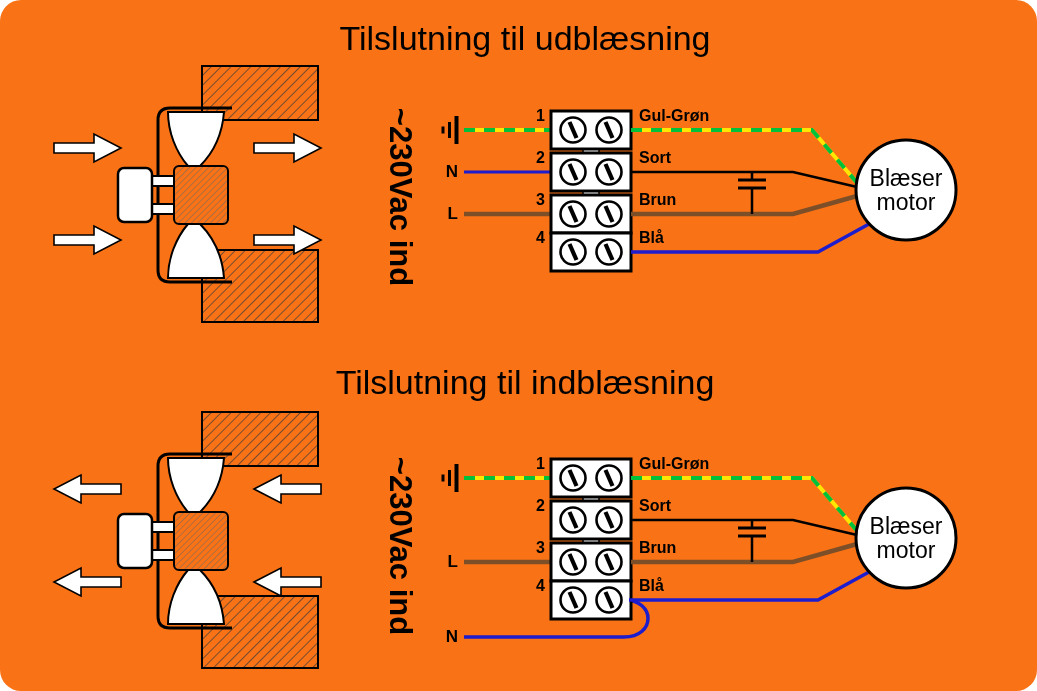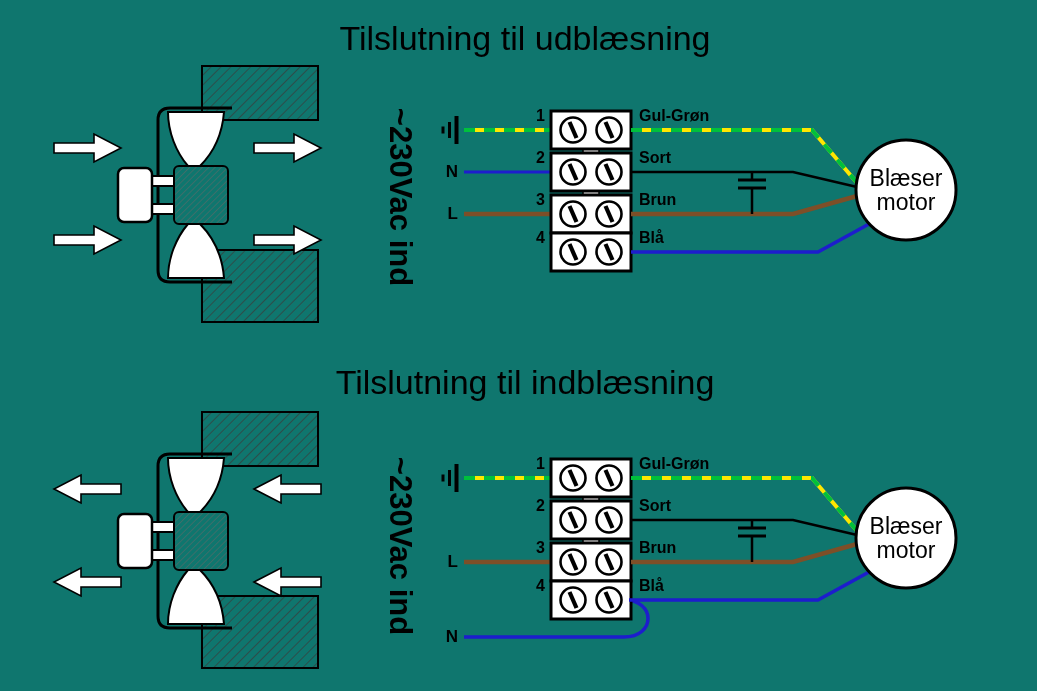--- a/index.html
+++ b/index.html
@@ -1,16 +1,16 @@
 <!DOCTYPE html>
 <html><head>
 <meta charset="utf-8">
 <style>
   html,body{margin:0;padding:0;background:#fff;}
-  #page{width:1037px;height:691px;background:#0f766e;overflow:hidden;}
+  #page{width:1037px;height:691px;background:#f97316;overflow:hidden;border-radius:21px;}
   svg{display:block;}
   svg text{font-family:"Liberation Sans","DejaVu Sans",sans-serif;fill:#000;}
   .title{font-size:34px;}
   .vlabel{font-size:31px;font-weight:bold;}
   .num{font-size:16px;font-weight:bold;}
   .wlabel{font-size:16px;font-weight:bold;}
   .nl{font-size:17px;font-weight:bold;}
   .motortxt{font-size:23px;}
 </style>
 </head>

